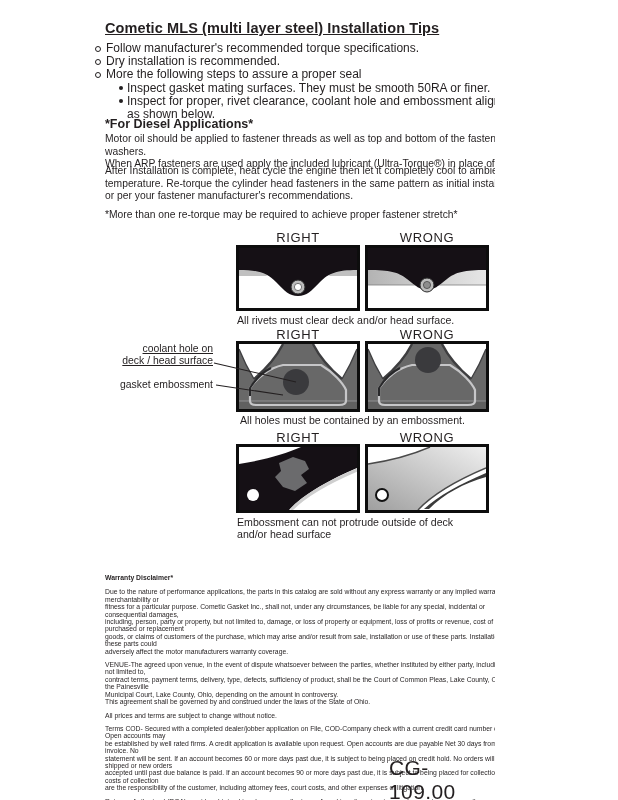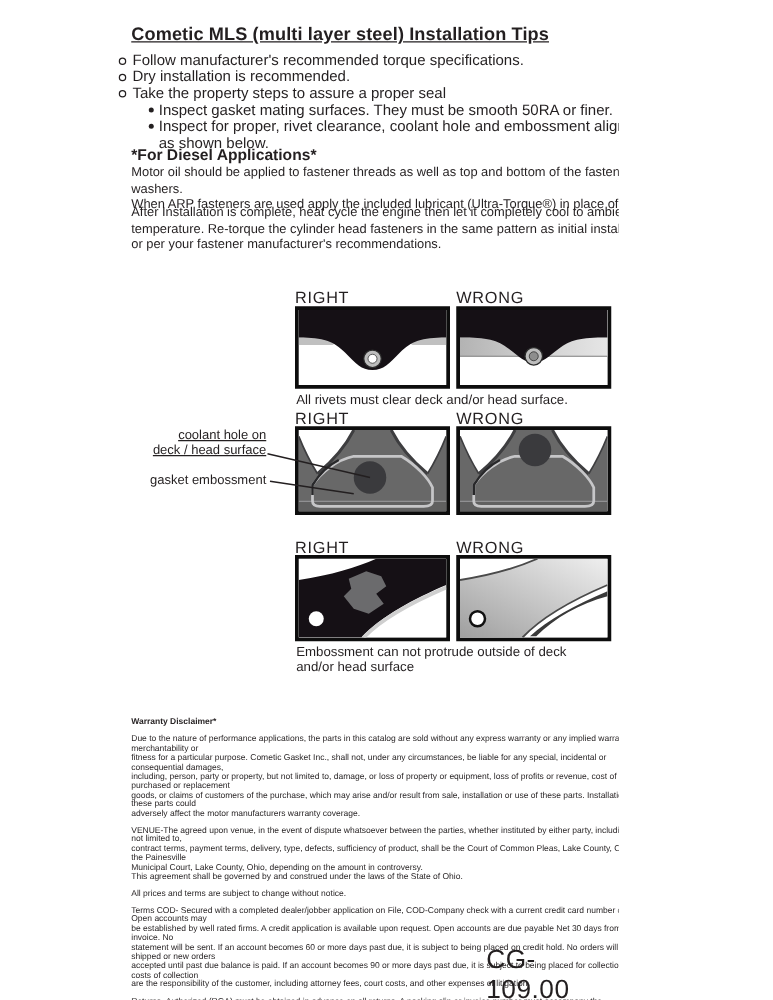--- a/index.html
+++ b/index.html
@@ -23,21 +23,21 @@
     margin:4px 5px 0 0;flex:0 0 auto;
   }
   .fmark{
     width:4px;height:4px;background:#231f20;border-radius:50%;
     margin:4.5px 4px 0 0;flex:0 0 auto;
   }
 
   .h2{left:105px;top:117px;font-size:12.5px;font-weight:bold;}
   .body-par{left:105px;width:436px;font-size:10.3px;line-height:12.7px;}
 
-  .fig-label{width:124px;text-align:left;font-size:13px;letter-spacing:0.6px;}
+  .fig-label{width:124px;text-align:center;font-size:13px;letter-spacing:0.6px;}
   .frame{border:3px solid #0d0d0d;box-sizing:border-box;width:124px;background:#fff;}
   .caption{font-size:10.6px;line-height:12px;}
 
   .ann{width:150px;text-align:right;font-size:10.4px;line-height:11.5px;}
 
   .legal{left:105px;top:574px;width:418px;font-size:6.8px;line-height:7.4px;color:#2a2627;}
   .legal p{margin:0 0 6px 0;}
   .legal .lh{font-weight:bold;margin-bottom:7px;}
 
   .doc-code{left:389px;top:756px;font-size:21px;letter-spacing:0.4px;}
@@ -55,38 +55,39 @@
     <div class="brow">
       <span class="omark"></span>
       <span>Follow manufacturer's recommended torque specifications.</span>
     </div>
     <div class="brow">
       <span class="omark"></span>
       <span>Dry installation is recommended.</span>
     </div>
     <div class="brow">
       <span class="omark"></span>
-      <span>Take the property steps to assure a proper seal</span>
+      <span>More the following steps to assure a proper seal</span>
     </div>
     <div class="brow sub">
       <span class="fmark"></span>
       <span>Inspect gasket mating surfaces.  They must be smooth 50RA or finer.</span>
     </div>
     <div class="brow sub">
       <span class="fmark"></span>
       <span>Inspect for proper, rivet clearance, coolant hole and embossment alignments as shown below.</span>
     </div>
   </div>
 
   <div class="abs h2">*For Diesel Applications*</div>
   <div class="abs body-par pre" style="top:165px;">After Installation is complete, heat cycle the engine then let it completely cool to ambient
 temperature. Re-torque the cylinder head fasteners in the same pattern as initial installation
 or per your fastener manufacturer's recommendations.</div>
   <div class="abs body-par pre" style="top:133px;">Motor oil should be applied to fastener threads as well as top and bottom of the fastener washers.
 When ARP fasteners are used apply the included lubricant (Ultra-Torque®) in place of motor oil.</div>
+  <div class="abs body-par" style="top:209px;">*More than one re-torque may be required to achieve proper fastener stretch*</div>
 
   <div class="abs fig-label" style="left:236px;top:230px;">RIGHT</div>
   <div class="abs fig-label" style="left:365px;top:230px;">WRONG</div>
 
   <div class="abs frame" style="left:236px;top:245px;height:66px;">
     <svg width="118" height="60" viewBox="0 0 118 60">
       <rect x="0" y="0" width="118" height="60" fill="#ffffff"></rect>
       <polygon points="0,22 36,22 27,28 0,28" fill="#c0c0c0"></polygon>
       <polygon points="82,22 118,22 118,28 91,28" fill="#c0c0c0"></polygon>
       <path d="M0,0 H118 V22 C98,22 90,25 81,34 C72,43 68,48 59,48 C50,48 46,43 37,34 C28,25 20,22 0,22 Z" fill="#151015"></path>
@@ -151,20 +152,21 @@
       <path d="M11,52 L11,44 C16,36 24,28 32,24" stroke="#28282a" stroke-width="2" fill="none"></path>
       <circle cx="60" cy="16" r="13" fill="#3a3a3d"></circle>
     </svg>
   </div>
 
   <svg class="abs" style="left:60px;top:335px;pointer-events:none;" width="290" height="75" viewBox="0 0 290 75">
     <line x1="154" y1="28" x2="236" y2="47" stroke="#231f20" stroke-width="1.1"></line>
     <line x1="156" y1="50" x2="223" y2="60" stroke="#231f20" stroke-width="1.1"></line>
   </svg>
 
+  <div class="abs caption" style="left:240px;top:414px;">All holes must be contained by an embossment.</div>
 
   <div class="abs fig-label" style="left:236px;top:430px;">RIGHT</div>
   <div class="abs fig-label" style="left:365px;top:430px;">WRONG</div>
 
   <div class="abs frame" style="left:236px;top:444px;height:69px;">
     <svg width="118" height="63" viewBox="0 0 118 63">
       <rect x="0" y="0" width="118" height="63" fill="#ffffff"></rect>
       <path d="M0,17 C26,13 46,7 62,0 L118,0 L118,21 C92,32 66,46 50,63 L0,63 Z" fill="#151015"></path>
       <path d="M118,23 C90,35 66,48 52,63" stroke="#cfcfcf" stroke-width="3" fill="none"></path>
       <polygon points="40,16 54,10 66,14 70,22 62,28 68,36 56,44 44,40 36,30 42,24" fill="#6b6b6d"></polygon>

